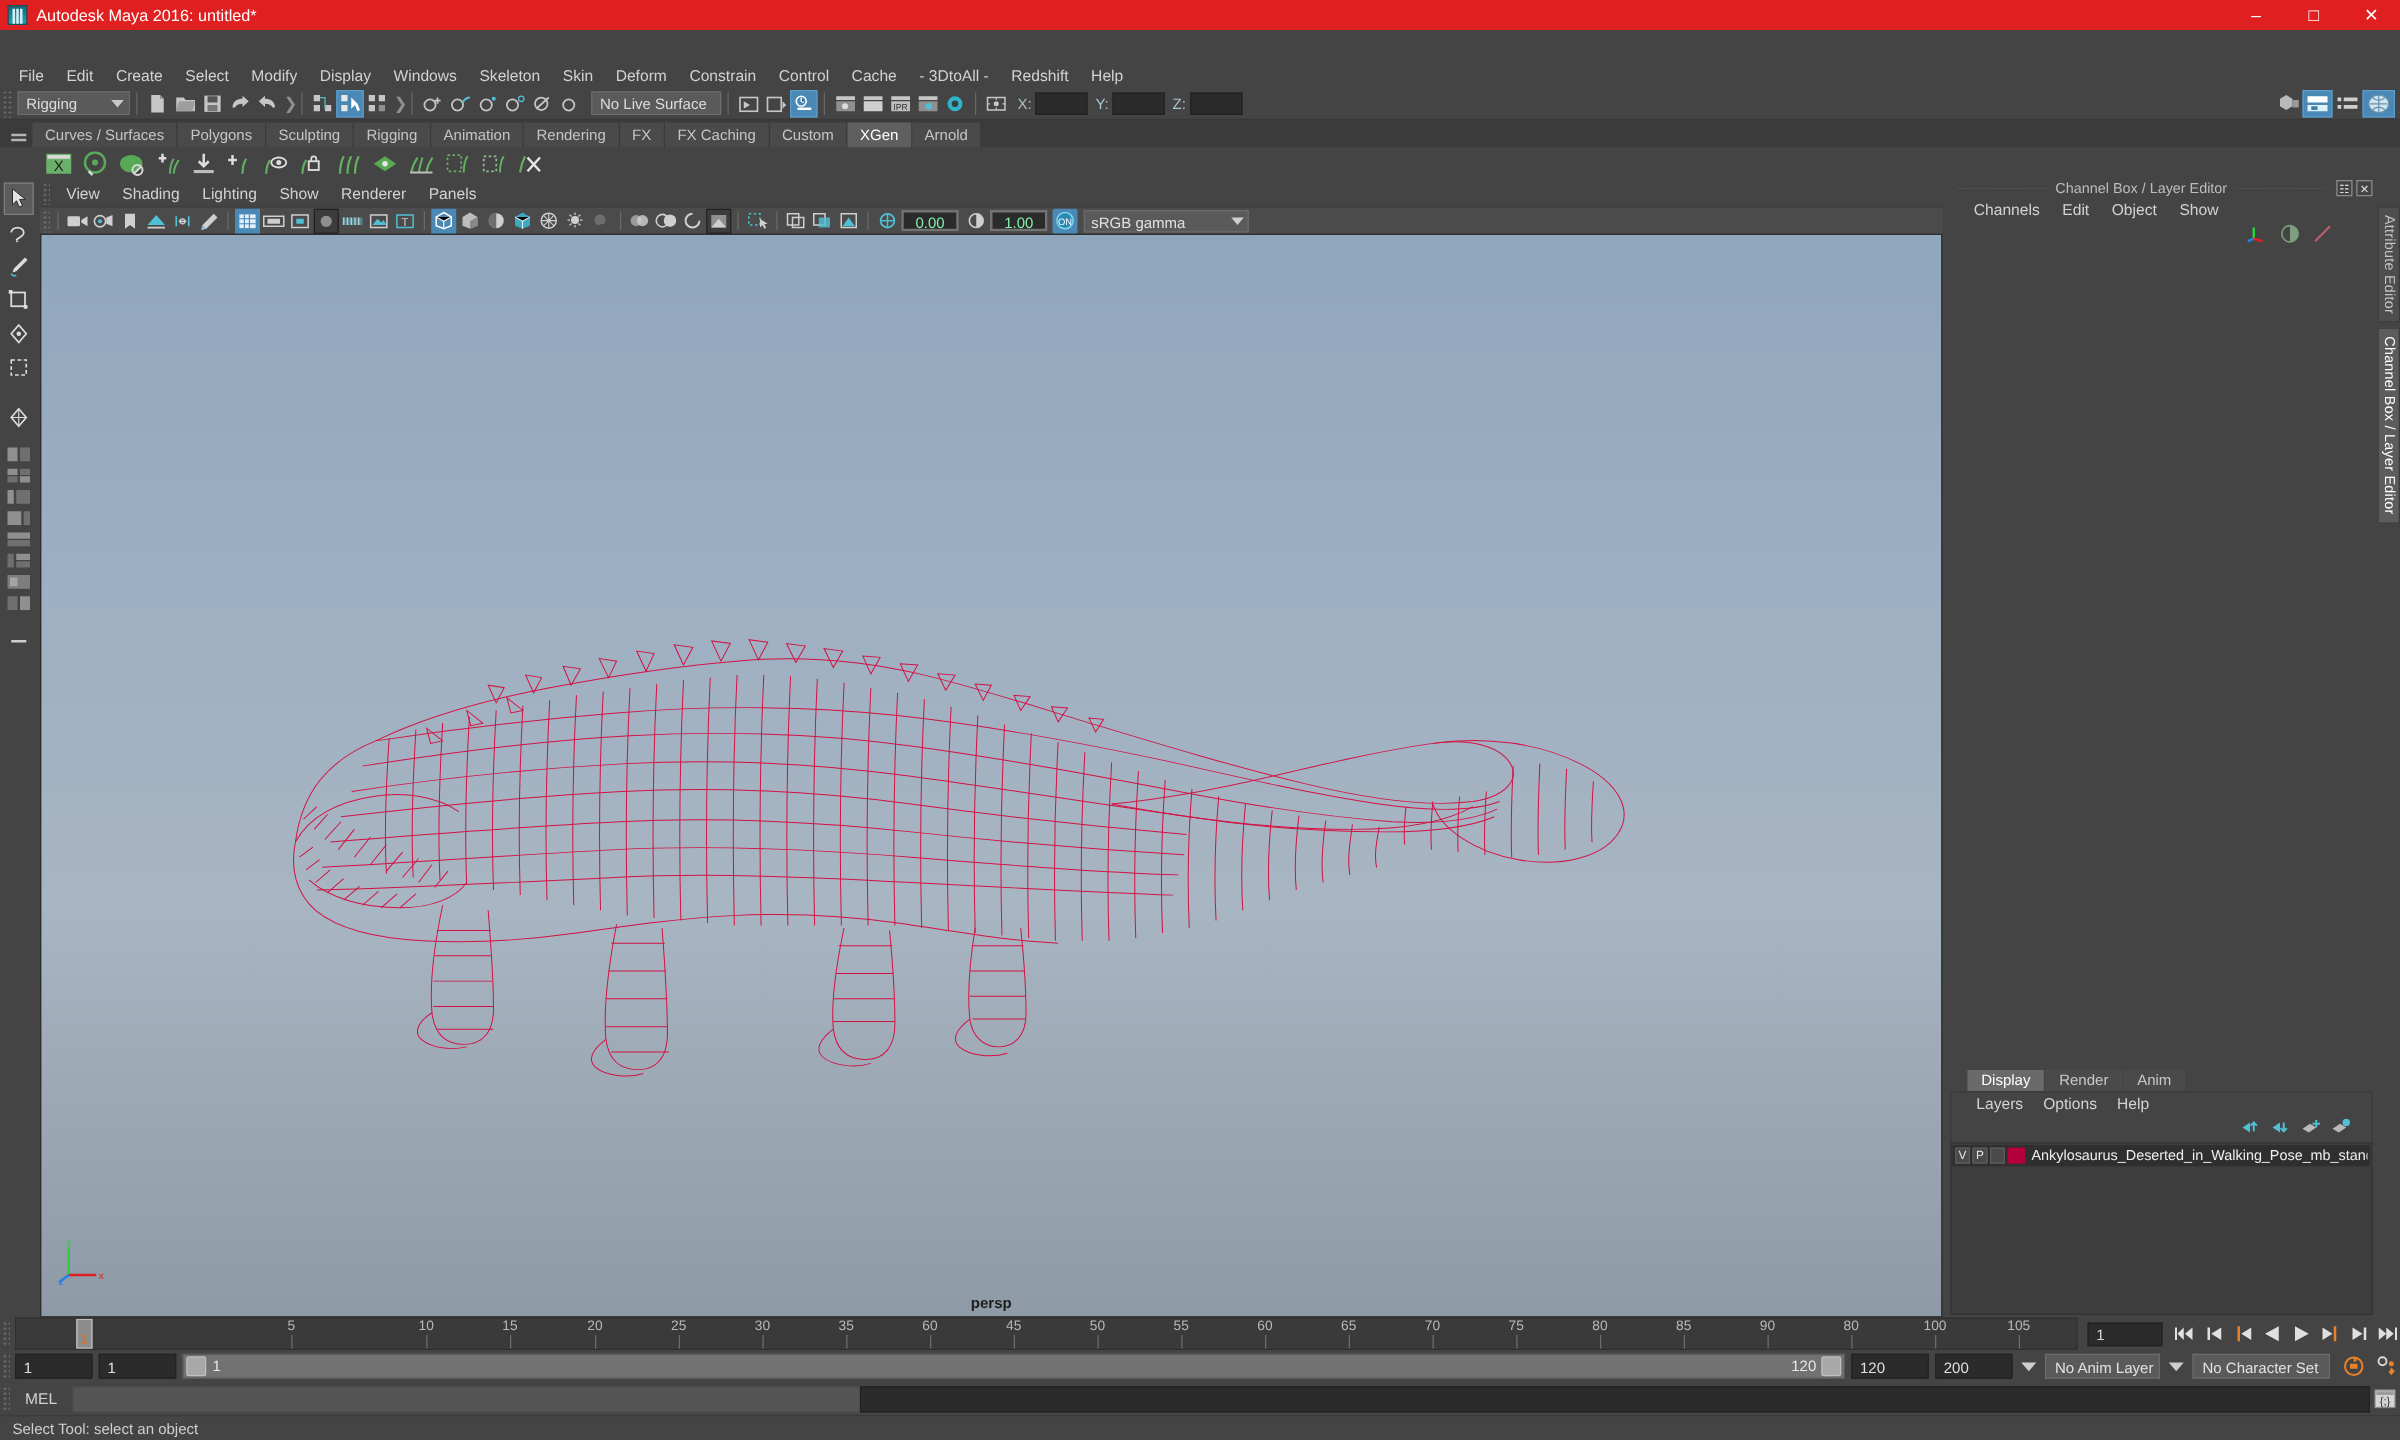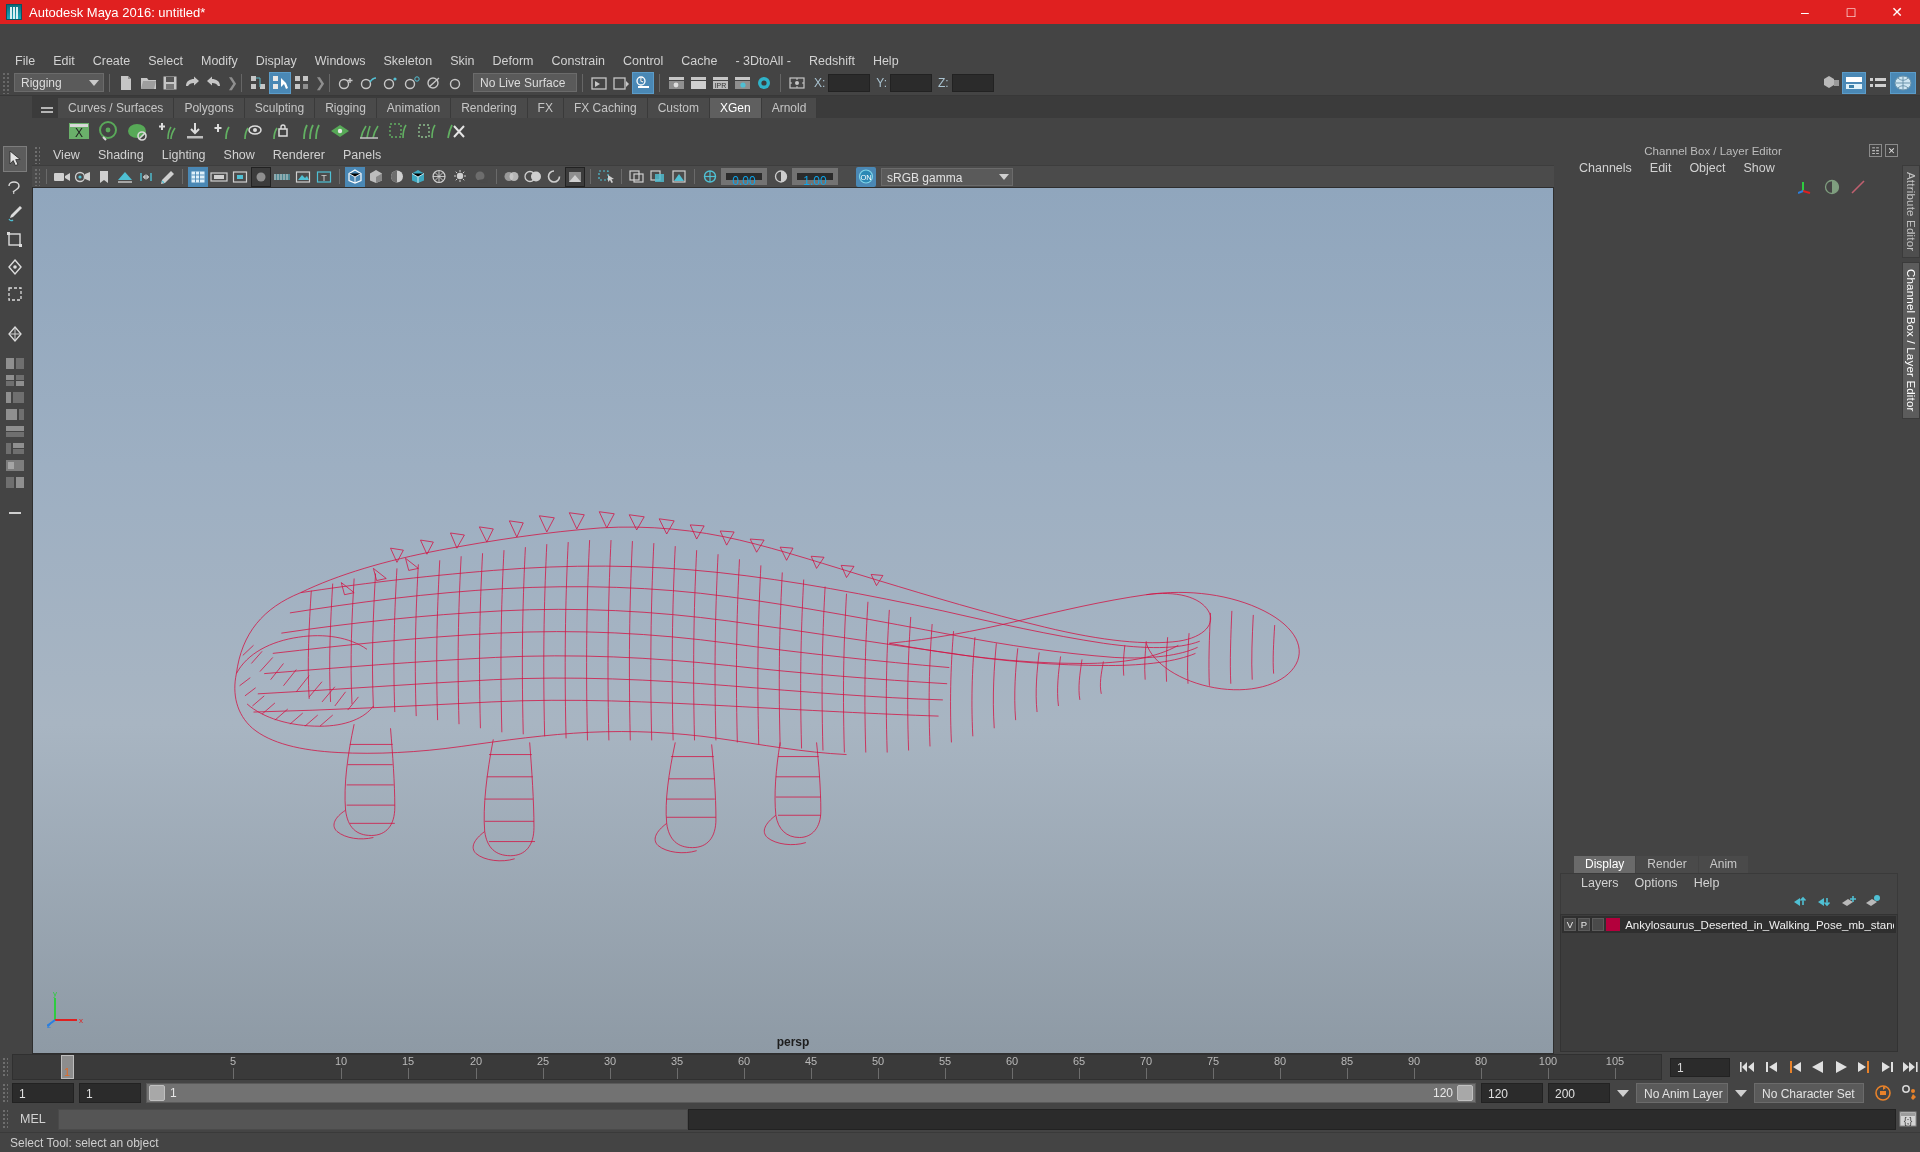--- a/index.html
+++ b/index.html
@@ -58,21 +58,21 @@
   .tbsep { width:1px; height:18px; background:#666; margin:0 5px; }
   .tbdiv { width:7px; height:16px; margin:0 2px; color:#8f8f8f; font-size:13px; line-height:16px; text-align:center;}
   .ti { width:22px; height:22px; display:flex; align-items:center; justify-content:center; position:relative; }
   .ti.act { background:#4a88b5; border:1px solid #5b9cc9; }
   .ti svg { display:block; }
   .fieldlbl { font-size:12px; color:#a9c2cf; margin:0 3px 0 6px; }
   .numfield { width:42px; height:18px; background:#2b2b2b; border:1px solid #222; }
   .spacer { flex:1; }
 
   
-  .shelfwrap { background:#444444; flex:0 0 47px; display:flex; flex-direction:column;padding-left:32px;}
+  .shelfwrap { background:#444444; flex:0 0 47px; display:flex; flex-direction:column;}
   .shelftabs { height:22px; display:flex; align-items:flex-end; padding-left:4px; background:#3b3b3b;}
   .shelftabs .hamb { width:22px; height:20px; display:flex; align-items:center; justify-content:center;}
   .shelftabs .hamb b{ display:block; width:12px; height:2px; background:#b5b5b5; box-shadow:0 4px 0 #b5b5b5;}
   .stab {
     height:20px; padding:0 10px; font-size:12px; color:#c5c5c5; line-height:20px;
     background:#4a4a4a; border-right:1px solid #3a3a3a; white-space:nowrap;
   }
   .stab.on { background:#5f5f5f; color:#ffffff; }
   .shelficons { height:25px; display:flex; align-items:center; padding-left:34px; gap:3px; background:#444; }
   .shicon { width:26px; height:24px; display:flex; align-items:center; justify-content:center; }
@@ -94,21 +94,21 @@
     background-image:radial-gradient(#6e6e6e 1px, transparent 1px); background-size:4px 4px;}
   .vpanelbar .vm { padding:0 9px; }
   .viewtoolbar { height:22px; background:#4b4b4b; display:flex; align-items:center; gap:1px;
                  padding-left:10px; border-top:1px solid #3d3d3d; position:relative;}
   .viewtoolbar .vgrip{ position:absolute; left:2px; top:2px; width:6px; height:18px;
     background-image:radial-gradient(#6e6e6e 1px, transparent 1px); background-size:4px 4px;}
   .vi { width:20px; height:20px; display:flex; align-items:center; justify-content:center; }
   .vi.act { background:#4a88b5; }
   .vi.box { border:1px solid #222; background:#3c3c3c;}
   .vsep { width:1px; height:15px; background:#6a6a6a; margin:0 4px; }
-  .vnum { width:46px; height:17px; background:#2b2b2b; border:5px solid #737373; color:#0ea5e9;
+  .vnum { width:46px; height:17px; background:#2b2b2b; border:2px solid #737373; color:#86efac;
           font-size:12px; line-height:17px; text-align:center;}
   .vcombo { width:132px; height:18px; background:#5a5a5a; border:1px solid #6b6b6b;
             color:#e2e2e2; font-size:12px; line-height:18px; padding-left:5px; position:relative;}
   .vcombo .arw{ position:absolute; right:3px; top:5px; width:0;height:0;
     border-left:5px solid transparent;border-right:5px solid transparent;border-top:6px solid #cfcfcf;}
 
   .viewport { flex:1; position:relative; overflow:hidden;
     background:linear-gradient(#90a6bd 0%, #9dafc2 32%, #a8b5c2 62%, #8e9aa5 100%);
     border:1px solid #2e2e2e;}
   .viewlabel { position:absolute; bottom:4px; left:50%; transform:translateX(-50%);
@@ -847,21 +847,21 @@
             </svg>
         </div>
         <div class="vnum">0.00</div>
         <div class="vi" style="margin-left:3px">
           <svg width="16" height="15">
               <circle cx="8" cy="7.5" r="5.5" fill="none" stroke="#cfcfcf" stroke-width="1.3"></circle>
               <path d="M8 2v11a5.5 5.5 0 000-11z" fill="#cfcfcf"></path>
             </svg>
         </div>
         <div class="vnum">1.00</div>
-        <div class="vi act" style="margin-left:17px;border-radius:2px">
+        <div class="vi act" style="margin-left:3px;border-radius:2px">
           <svg width="18" height="15">
               <circle cx="9" cy="7.5" r="6.5" fill="#2b89b5" stroke="#7fd4e8" stroke-width="1.2"></circle>
               <text x="9" y="11" font-size="7.5" fill="#ffffff" text-anchor="middle" font-family="Liberation Sans">ON</text>
             </svg>
         </div>
         <div class="vcombo" style="margin-left:4px">
           <span>sRGB gamma</span>
           <span class="arw"></span>
         </div>
       </div>

